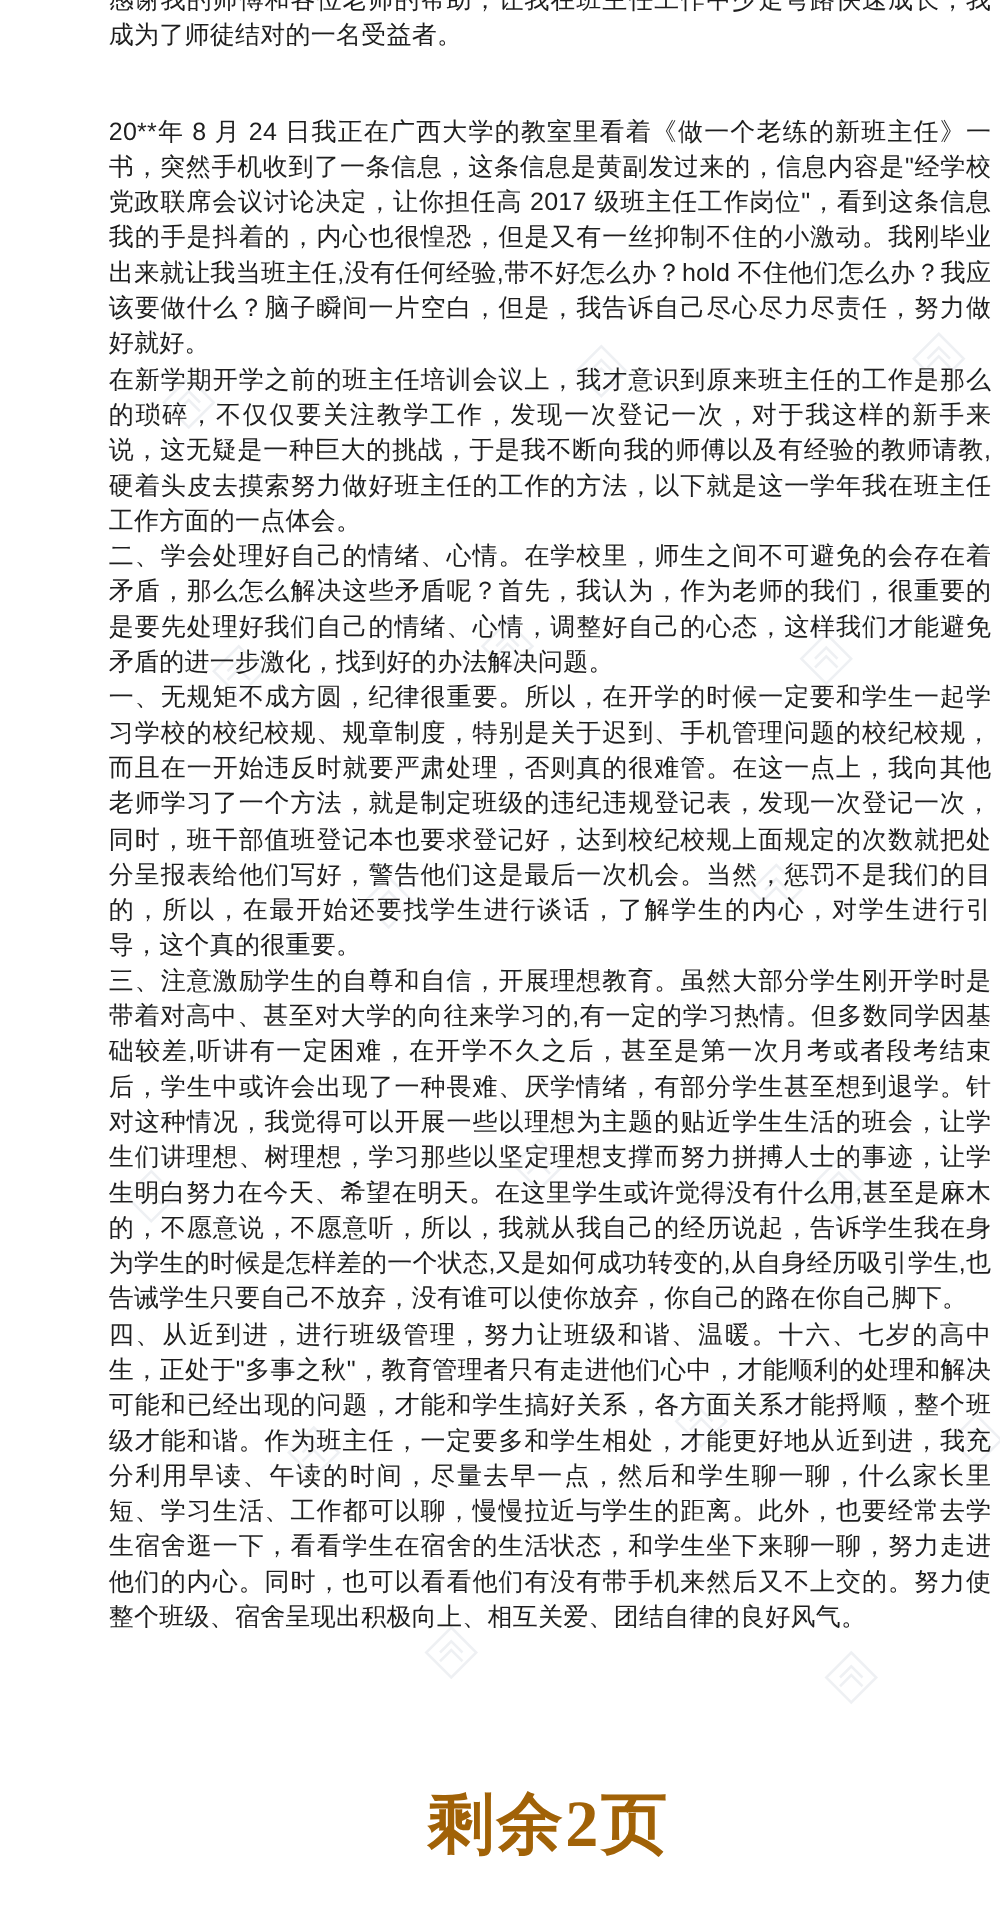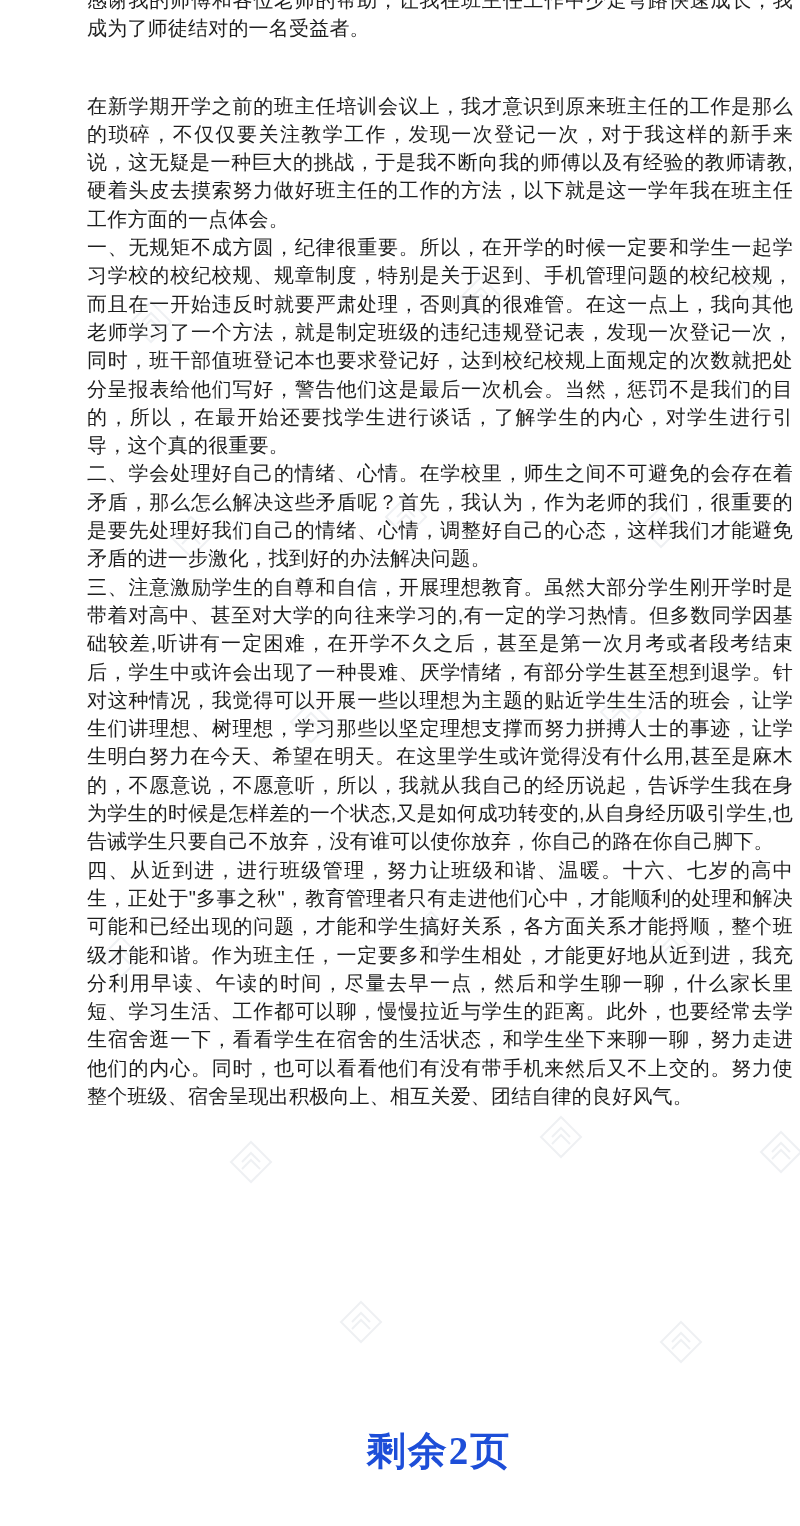--- a/index.html
+++ b/index.html
@@ -52,22 +52,22 @@
     display: flex;
     justify-content: center;
     align-items: baseline;
     gap: 52px;
     z-index: 3;
     cursor: pointer;
   }
   .footer-banner span {
     font-family: "Liberation Serif", serif;
     font-weight: 700;
-    font-size: 39px;
-    color: #1d4ed8;
+    font-size: 53px;
+    color: #a16207;
     letter-spacing: 2px;
   }
 </style>
 </head>
 <body>
 
 <div class="viewport">
 
   <div class="wm-layer" id="wm-layer">
       <span class="wm" style="left: 130px; top: 515px;"><svg viewBox="0 0 44 44" fill="none">
@@ -147,23 +147,24 @@
         </svg></span>
       <span class="wm" style="left: 620px; top: 1320px;"><svg viewBox="0 0 44 44" fill="none">
           <path d="M22 2 42 22 22 42 2 22Z" stroke="#ccd2da" stroke-width="2"></path>
           <path d="M13 22 22 13 31 22" stroke="#ccd2da" stroke-width="2"></path>
           <path d="M13 29 22 20 31 29" stroke="#ccd2da" stroke-width="2"></path>
         </svg></span>
     </div>
 
   <div class="doc" id="doc">
       <p class="para para-first">感谢我的师傅和各位老师的帮助，让我在班主任工作中少走弯路快速成长，我成为了师徒结对的一名受益者。</p>
+      <p class="para">20**年 8 月 24 日我正在广西大学的教室里看着《做一个老练的新班主任》一书，突然手机收到了一条信息，这条信息是黄副发过来的，信息内容是"经学校党政联席会议讨论决定，让你担任高 2017 级班主任工作岗位"，看到这条信息我的手是抖着的，内心也很惶恐，但是又有一丝抑制不住的小激动。我刚毕业出来就让我当班主任,没有任何经验,带不好怎么办？hold 不住他们怎么办？我应该要做什么？脑子瞬间一片空白，但是，我告诉自己尽心尽力尽责任，努力做好就好。</p>
       <p class="para">在新学期开学之前的班主任培训会议上，我才意识到原来班主任的工作是那么的琐碎，不仅仅要关注教学工作，发现一次登记一次，对于我这样的新手来说，这无疑是一种巨大的挑战，于是我不断向我的师傅以及有经验的教师请教,硬着头皮去摸索努力做好班主任的工作的方法，以下就是这一学年我在班主任工作方面的一点体会。</p>
+      <p class="para">二、学会处理好自己的情绪、心情。在学校里，师生之间不可避免的会存在着矛盾，那么怎么解决这些矛盾呢？首先，我认为，作为老师的我们，很重要的是要先处理好我们自己的情绪、心情，调整好自己的心态，这样我们才能避免矛盾的进一步激化，找到好的办法解决问题。</p>
       <p class="para">一、无规矩不成方圆，纪律很重要。所以，在开学的时候一定要和学生一起学习学校的校纪校规、规章制度，特别是关于迟到、手机管理问题的校纪校规，而且在一开始违反时就要严肃处理，否则真的很难管。在这一点上，我向其他老师学习了一个方法，就是制定班级的违纪违规登记表，发现一次登记一次，同时，班干部值班登记本也要求登记好，达到校纪校规上面规定的次数就把处分呈报表给他们写好，警告他们这是最后一次机会。当然，惩罚不是我们的目的，所以，在最开始还要找学生进行谈话，了解学生的内心，对学生进行引导，这个真的很重要。</p>
-      <p class="para">二、学会处理好自己的情绪、心情。在学校里，师生之间不可避免的会存在着矛盾，那么怎么解决这些矛盾呢？首先，我认为，作为老师的我们，很重要的是要先处理好我们自己的情绪、心情，调整好自己的心态，这样我们才能避免矛盾的进一步激化，找到好的办法解决问题。</p>
       <p class="para">三、注意激励学生的自尊和自信，开展理想教育。虽然大部分学生刚开学时是带着对高中、甚至对大学的向往来学习的,有一定的学习热情。但多数同学因基础较差,听讲有一定困难，在开学不久之后，甚至是第一次月考或者段考结束后，学生中或许会出现了一种畏难、厌学情绪，有部分学生甚至想到退学。针对这种情况，我觉得可以开展一些以理想为主题的贴近学生生活的班会，让学生们讲理想、树理想，学习那些以坚定理想支撑而努力拼搏人士的事迹，让学生明白努力在今天、希望在明天。在这里学生或许觉得没有什么用,甚至是麻木的，不愿意说，不愿意听，所以，我就从我自己的经历说起，告诉学生我在身为学生的时候是怎样差的一个状态,又是如何成功转变的,从自身经历吸引学生,也告诫学生只要自己不放弃，没有谁可以使你放弃，你自己的路在你自己脚下。</p>
       <p class="para">四、从近到进，进行班级管理，努力让班级和谐、温暖。十六、七岁的高中生，正处于"多事之秋"，教育管理者只有走进他们心中，才能顺利的处理和解决可能和已经出现的问题，才能和学生搞好关系，各方面关系才能捋顺，整个班级才能和谐。作为班主任，一定要多和学生相处，才能更好地从近到进，我充分利用早读、午读的时间，尽量去早一点，然后和学生聊一聊，什么家长里短、学习生活、工作都可以聊，慢慢拉近与学生的距离。此外，也要经常去学生宿舍逛一下，看看学生在宿舍的生活状态，和学生坐下来聊一聊，努力走进他们的内心。同时，也可以看看他们有没有带手机来然后又不上交的。努力使整个班级、宿舍呈现出积极向上、相互关爱、团结自律的良好风气。</p>
     </div>
 
   <div class="footer-banner">
     <span>剩余2页</span>
   </div>
 
 </div>
 

